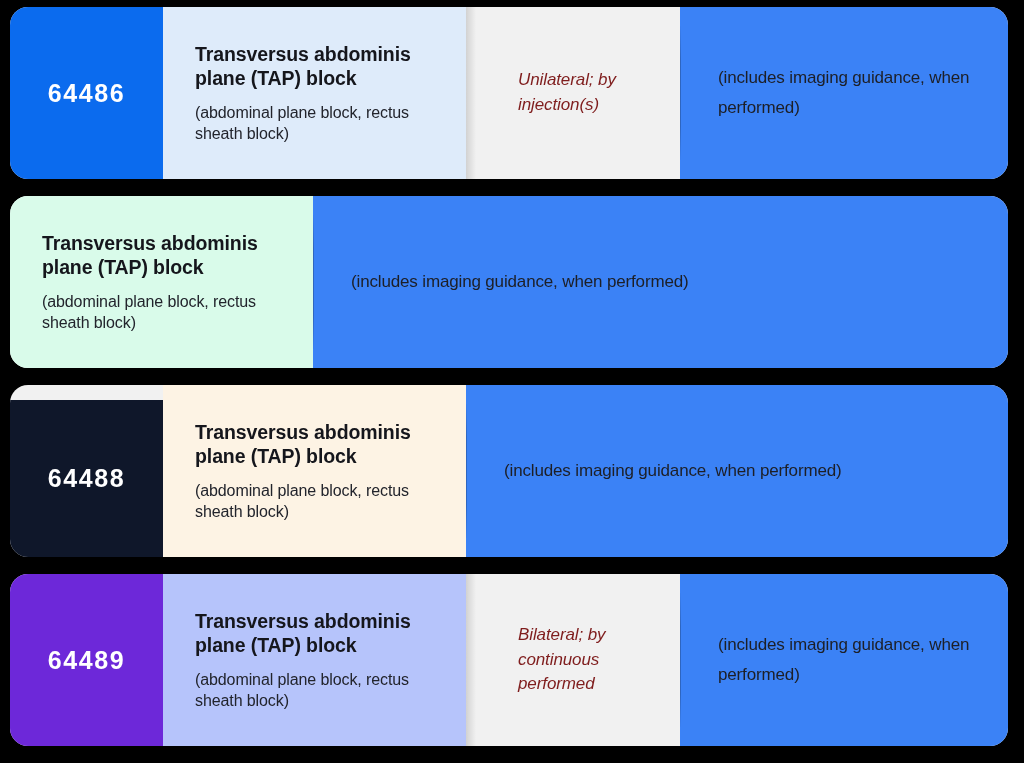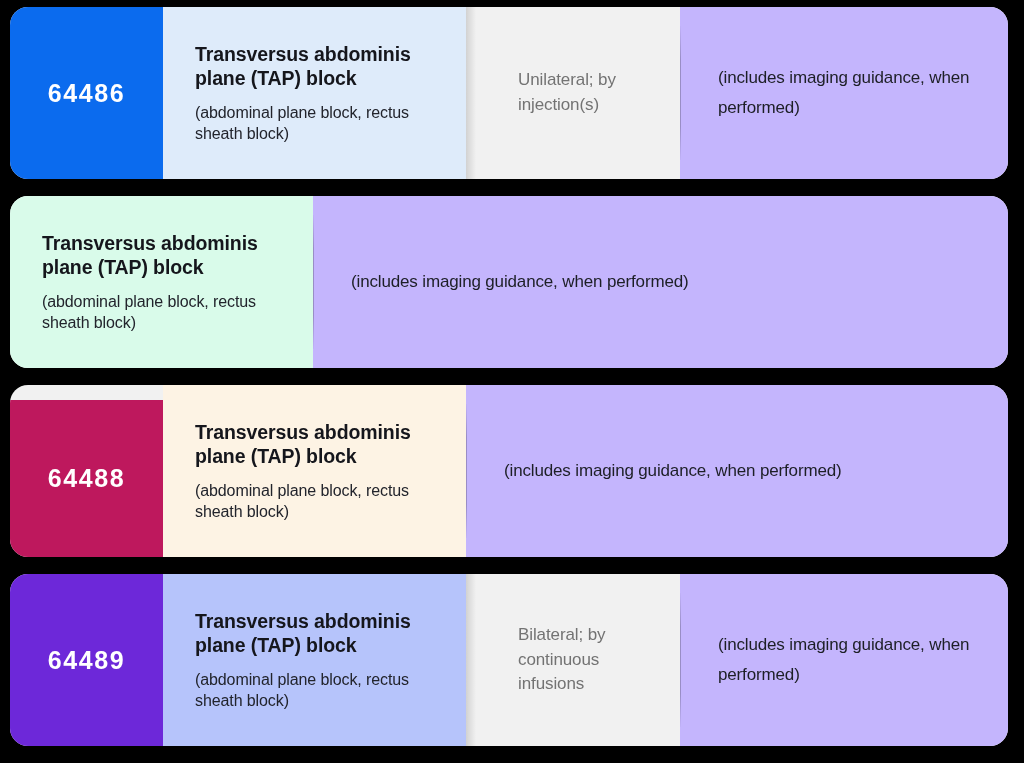--- a/index.html
+++ b/index.html
@@ -92,31 +92,32 @@
     content: "";
     position: absolute;
     left: 0; top: 0; bottom: 0;
     width: 10px;
     background: linear-gradient(to right, rgba(0,0,0,0.13), rgba(0,0,0,0));
     pointer-events: none;
   }
   .lat-text {
     font-size: 17px;
     line-height: 1.45;
-    color: #737373;
+    color: #7f1d1d;
     letter-spacing: -0.1px;
+    font-style: italic;
   }
 
   
   .col-note {
     flex: 1 1 auto;
     display: flex;
     align-items: center;
     padding: 0 30px 0 38px;
-    background: #c4b5fd;
+    background: #3b82f6;
     position: relative;
   }
   .col-note::before {
     content: "";
     position: absolute;
     left: 0;
     top: 11%;
     height: 78%;
     width: 1px;
     background: linear-gradient(to bottom,
@@ -157,41 +158,41 @@
     <div class="col-desc" style="background: rgb(217, 251, 234);">
       <div class="desc-title">Transversus abdominis plane (TAP) block</div>
       <div class="desc-sub">(abdominal plane block, rectus sheath block)</div>
     </div>
     <div class="col-note">
       <div class="note-text">(includes imaging guidance, when performed)</div>
     </div>
   </div>
 
   <div class="code-row">
-    <div class="col-code" style="background: #be185d; margin-top: 15px;">
+    <div class="col-code" style="background: #0f172a; margin-top: 15px;">
       <span class="code-text">64488</span>
     </div>
     <div class="col-desc" style="background: rgb(253, 243, 228);">
       <div class="desc-title">Transversus abdominis plane (TAP) block</div>
       <div class="desc-sub">(abdominal plane block, rectus sheath block)</div>
     </div>
     <div class="col-note">
       <div class="note-text">(includes imaging guidance, when performed)</div>
     </div>
   </div>
 
   <div class="code-row">
     <div class="col-code" style="background: #6d28d9;">
       <span class="code-text">64489</span>
     </div>
     <div class="col-desc" style="background: rgb(182, 196, 251);">
       <div class="desc-title">Transversus abdominis plane (TAP) block</div>
       <div class="desc-sub">(abdominal plane block, rectus sheath block)</div>
     </div>
     <div class="col-lat">
-      <div class="lat-text">Bilateral; by continuous infusions</div>
+      <div class="lat-text">Bilateral; by continuous performed</div>
     </div>
     <div class="col-note">
       <div class="note-text">(includes imaging guidance, when performed)</div>
     </div>
   </div>
 
 </div>
 
 </body></html>

